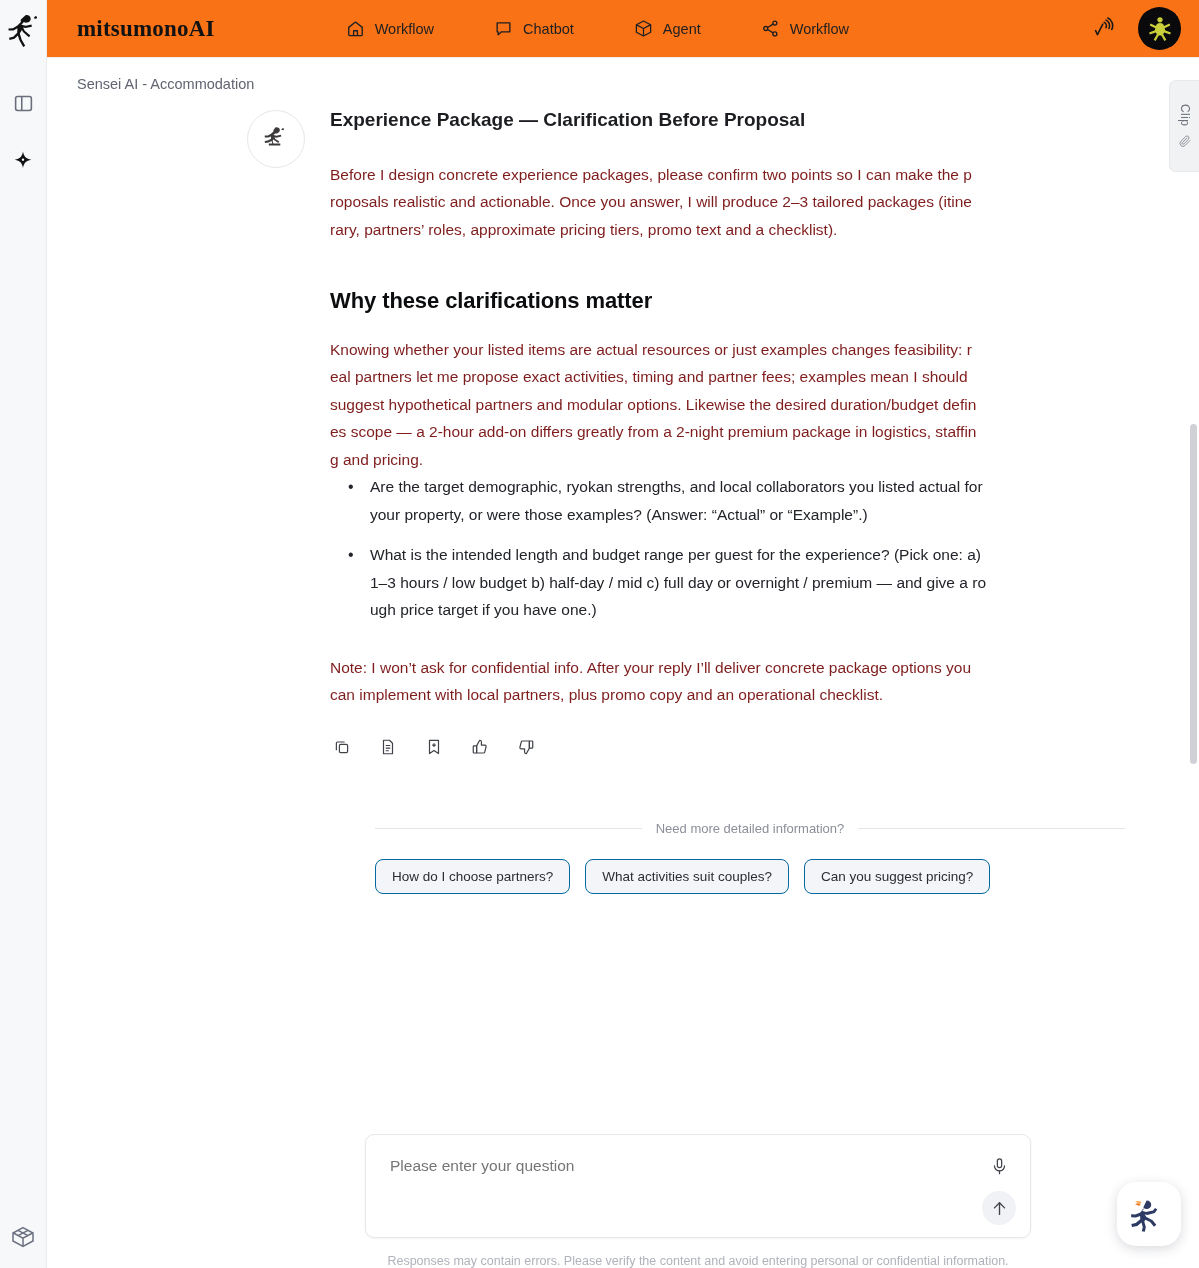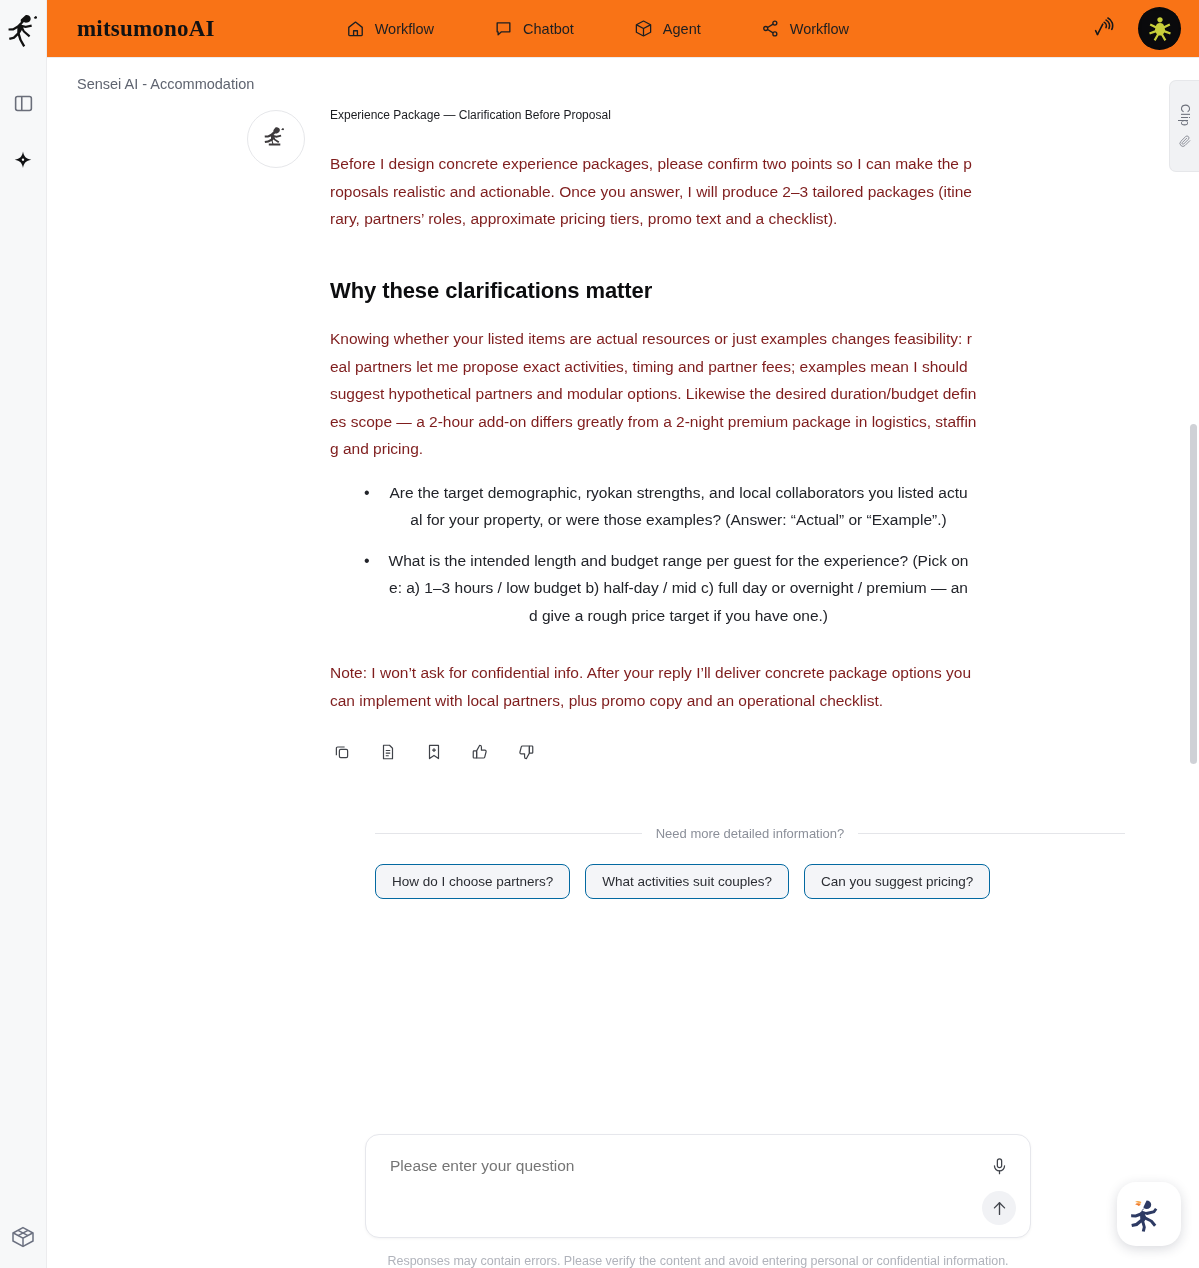--- a/index.html
+++ b/index.html
@@ -89,34 +89,35 @@
   .msg-row { display: flex; padding-left: 200px; padding-right: 166px; }
   .bot-avatar {
     flex: 0 0 58px; width: 58px; height: 58px; border-radius: 50%;
     border: 1px solid #e6e7ea; background: #fff;
     display: flex; align-items: center; justify-content: center;
     margin-top: 4px;
   }
   .msg-body { margin-left: 25px; width: 657px; }
 
   .msg-title {
-    font-size: 12px; color: #1b1d21; line-height: 1.5;
+    font-size: 19px; color: #1b1d21; line-height: 1.5;
     margin-bottom: 26px;
+    font-weight: bold;
   }
   h2.sec {
     font-size: 22px; font-weight: 700; color: #0c0d0f;
     margin: 0 0 20px 0; line-height: 1.3; letter-spacing: -0.1px;
   }
   h2.sec.gap { margin-top: 44px; }
   p.body {
     font-size: 15.5px; line-height: 27.5px; color: #7f1d1d;
     margin: 0 10px 0 0;
     word-break: break-all;
   }
-  ul.qs { margin: 16px; padding: 0 0 0 18px; list-style: none; text-align: center; }
+  ul.qs { margin: 0; padding: 0 0 0 18px; list-style: none; }
   ul.qs li {
     position: relative; font-size: 15.5px; line-height: 27.5px; color: #22242a;
     padding-left: 22px; margin-bottom: 13px; word-break: break-all;
   }
   ul.qs li::before {
     content: "•"; position: absolute; left: 0; top: 0; color: #22242a; font-size: 16px;
   }
   p.note { margin-top: 30px; }
 
   .actions { display: flex; gap: 22px; margin-top: 26px; }
@@ -137,21 +138,21 @@
     background: #f4f5f8; border: 1px solid #0369a1; border-radius: 8px;
     padding: 9px 16px; font-size: 13.5px; color: #2b2d33; cursor: pointer;
     white-space: nowrap;
   }
 
   
   .composer-area { padding: 0 166px 0 318px; margin-top: 80px; flex: 0 0 auto; }
   .composer {
     position: relative;
     width: 666px; height: 104px;
-    border: 1px solid #e6e7ec; border-radius: 14px;
+    border: 1px solid #e6e7ec; border-radius: 9px;
     background: #fff;
     box-shadow: 0 1px 3px rgba(20,20,30,.045);
   }
   .composer textarea {
     position: absolute; inset: 0;
     width: 100%; height: 100%;
     border: 0; outline: none; resize: none; background: transparent;
     padding: 22px 70px 22px 24px;
     font-family: "Liberation Sans", sans-serif;
     font-size: 15.5px; color: #1b1d21;

